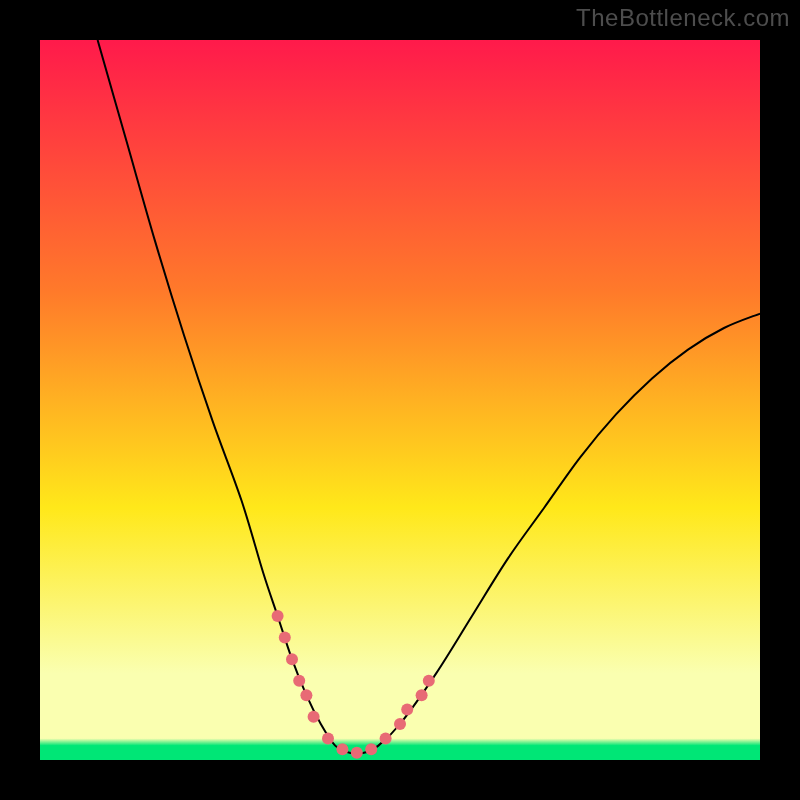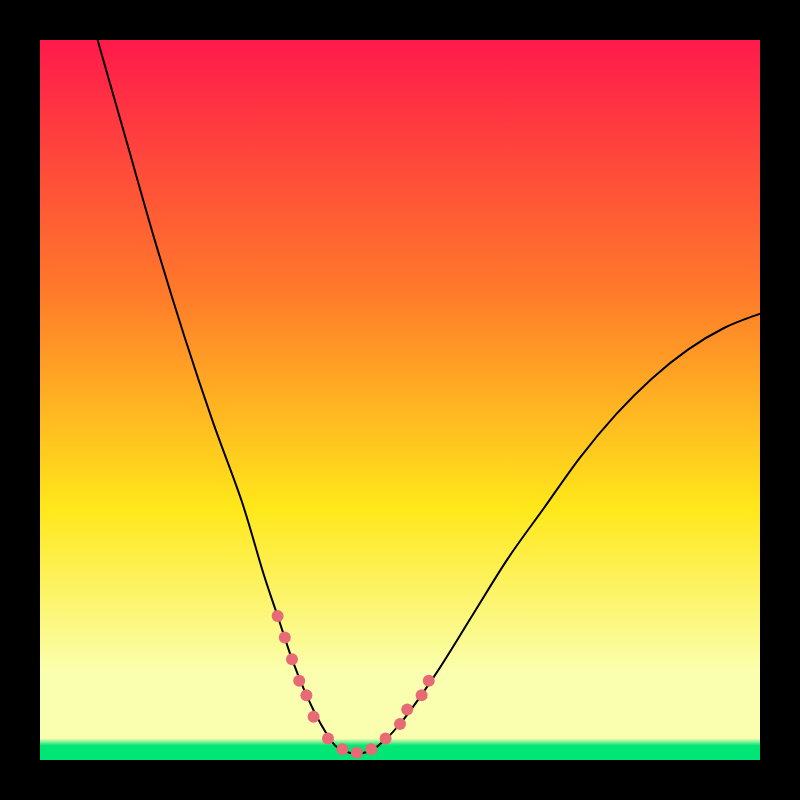--- a/index.html
+++ b/index.html
@@ -33,20 +33,21 @@
     top: 40px;
     width: 720px;
     height: 720px;
     display: block;
   }
 </style>
 </head>
 <body>
 
 <div class="frame">
+  <div class="watermark">TheBottleneck.com</div>
 
   <svg class="plot" viewBox="0 0 720 720" preserveAspectRatio="none">
     <defs>
       <linearGradient id="bg-grad" x1="0" y1="0" x2="0" y2="1">
         <stop id="g-stop-0" offset="0%" stop-color="#ff1a4b"></stop>
         <stop id="g-stop-1" offset="35%" stop-color="#ff7a2a"></stop>
         <stop id="g-stop-2" offset="65%" stop-color="#ffe81a"></stop>
         <stop id="g-stop-3" offset="88%" stop-color="#faffb0"></stop>
         <stop id="g-stop-4" offset="97%" stop-color="#faffb0"></stop>
         <stop id="g-stop-5" offset="98%" stop-color="#00e676"></stop>

